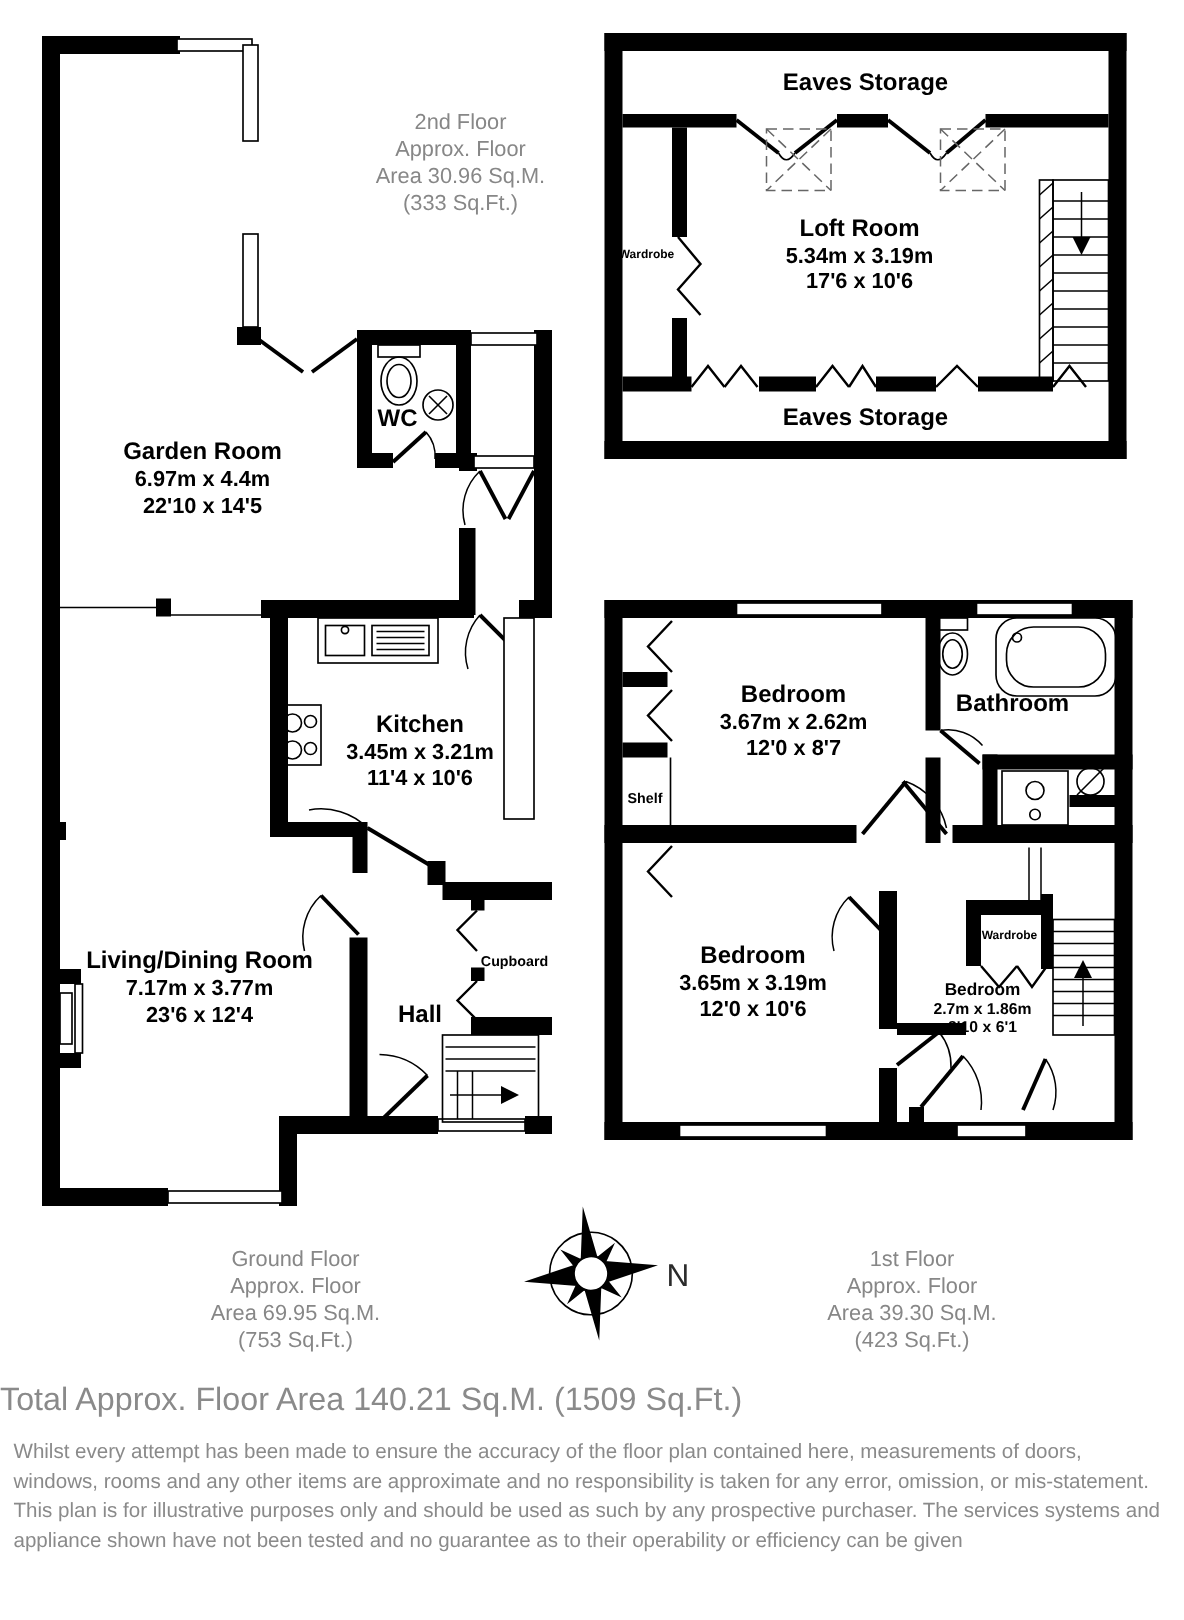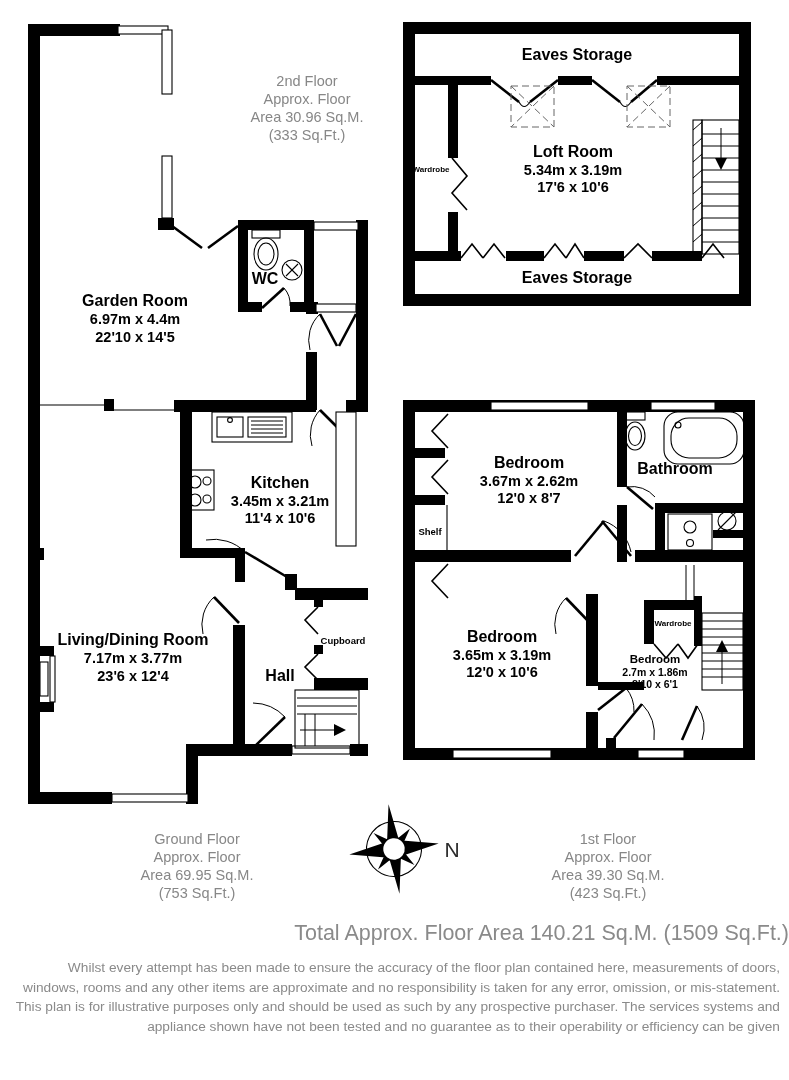--- a/index.html
+++ b/index.html
@@ -20,23 +20,23 @@
   
   text{font-family:"Liberation Sans",sans-serif;}
   .t-room{font-size:16px;font-weight:bold;fill:#000;text-anchor:middle;}
   .t-dim{font-size:14.5px;font-weight:bold;fill:#000;text-anchor:middle;}
   .t-small{font-size:9.5px;font-weight:bold;fill:#000;text-anchor:middle;}
   .t-tiny{font-size:8px;font-weight:bold;fill:#000;text-anchor:middle;}
   .t-sb{font-size:11.5px;font-weight:bold;fill:#000;text-anchor:middle;}
   .t-sbd{font-size:10.5px;font-weight:bold;fill:#000;text-anchor:middle;}
   .t-gray{font-size:14.5px;fill:#878787;text-anchor:middle;}
   .t-n{font-size:21px;fill:#2b2b2b;text-anchor:middle;}
-  #total{position:absolute;top:921px;left:0;width:789px;text-align:right;
+  #total{position:absolute;top:921px;left:0;width:789px;text-align:left;
          font-size:21.5px;color:#8a8a8a;}
-  #disclaimer{position:absolute;top:958px;left:9px;width:771px;text-align:right;
+  #disclaimer{position:absolute;top:958px;left:9px;width:771px;text-align:left;
          font-size:13.7px;line-height:19.5px;color:#8a8a8a;}
 </style>
 </head>
 <body>
 
 <div id="page">
 <svg width="789" height="915" viewBox="0 0 789 915">
 
   <g>
     <g>

